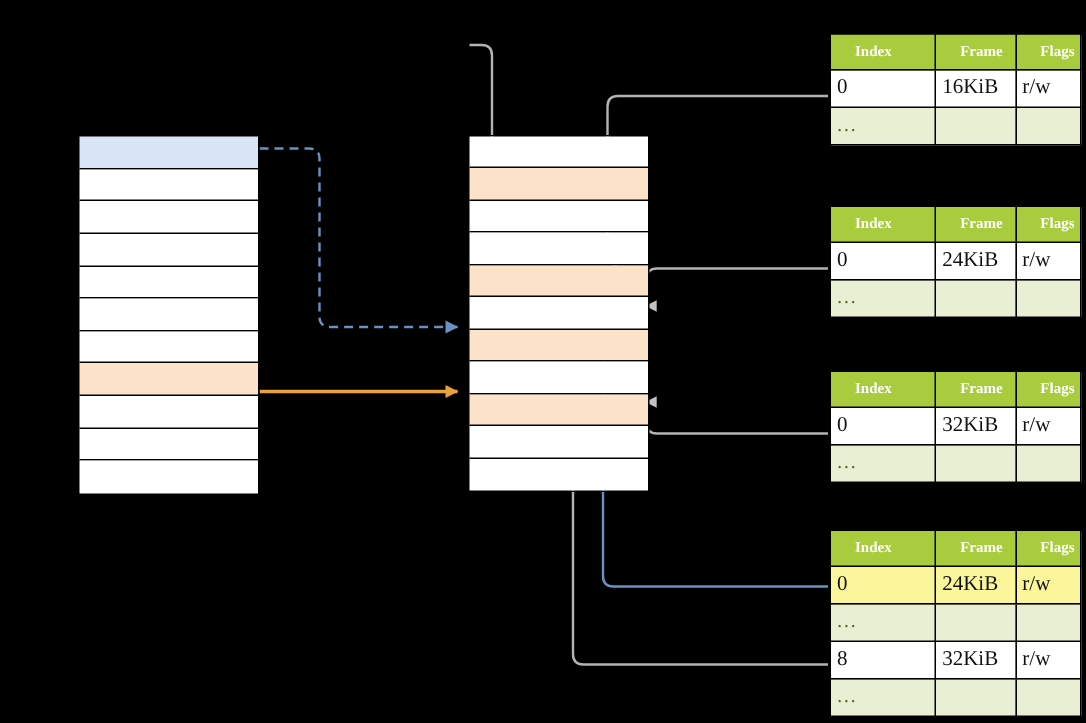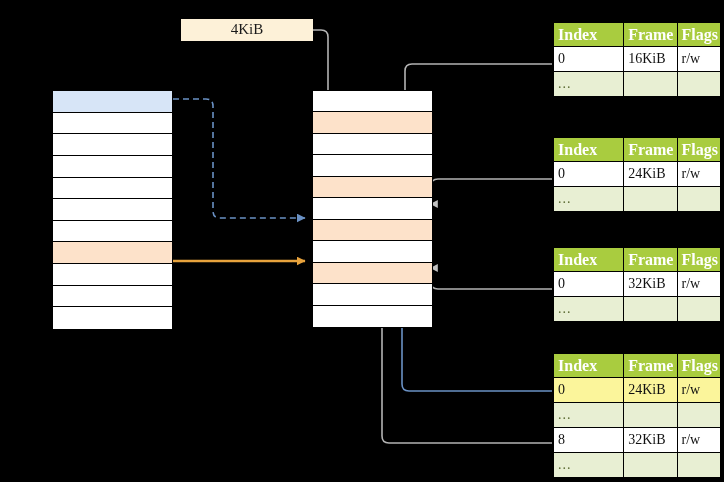--- a/index.html
+++ b/index.html
@@ -41,24 +41,24 @@
     position:absolute;
     border:1px solid #000;
     box-sizing:border-box;
     border-collapse:collapse;
     background:#000;
   }
   .pt table{border-collapse:collapse;width:100%;height:100%;table-layout:fixed;}
   .pt th{
     background:#a9cc3f;
     color:#ffffff;
-    font-size:16px;
+    font-size:10px;
     font-weight:bold;
     text-align:left;
-    padding:1px 4px;
+    padding:1px 16px;
     border:1px solid #000;
     height:24px;
     box-sizing:border-box;
     white-space:nowrap;
   }
   .pt td{
     background:#ffffff;
     color:#111111;
     font-size:14px;
     text-align:left;
@@ -111,23 +111,20 @@
       <path d="M552,443 H389 Q382,443 382,436 V268" stroke="#b3b3b3" stroke-width="1.6" marker-end="url(#ah-gray-up)"></path>
 
       <path d="M552,391 H409 Q402,391 402,384 V226" stroke="#6a91c4" stroke-width="1.6" marker-end="url(#ah-blue)"></path>
 
       <path d="M173,99 H206 Q213,99 213,106 V211 Q213,218 220,218 H305" stroke="#6a91c4" stroke-width="1.6" stroke-dasharray="6 4" marker-end="url(#ah-blue-right)"></path>
 
       <path d="M173,261 H305" stroke="#e8a33d" stroke-width="2.4" marker-end="url(#ah-orange-right)"></path>
     </g>
   </svg>
 
-  <div class="labelbox" style="left:181px;top:19px;width:132px;height:22px;">
-    <span>4KiB</span>
-  </div>
 
   <div class="stack" id="left-stack" style="left:52px;top:90px;width:121px;height:240px;">
       <div class="cell hl-blue" style="height: 21.6364px;"></div>
       <div class="cell" style="height: 21.6364px;"></div>
       <div class="cell" style="height: 21.6364px;"></div>
       <div class="cell" style="height: 21.6364px;"></div>
       <div class="cell" style="height: 21.6364px;"></div>
       <div class="cell" style="height: 21.6364px;"></div>
       <div class="cell" style="height: 21.6364px;"></div>
       <div class="cell hl-peach" style="height: 21.6364px;"></div>

